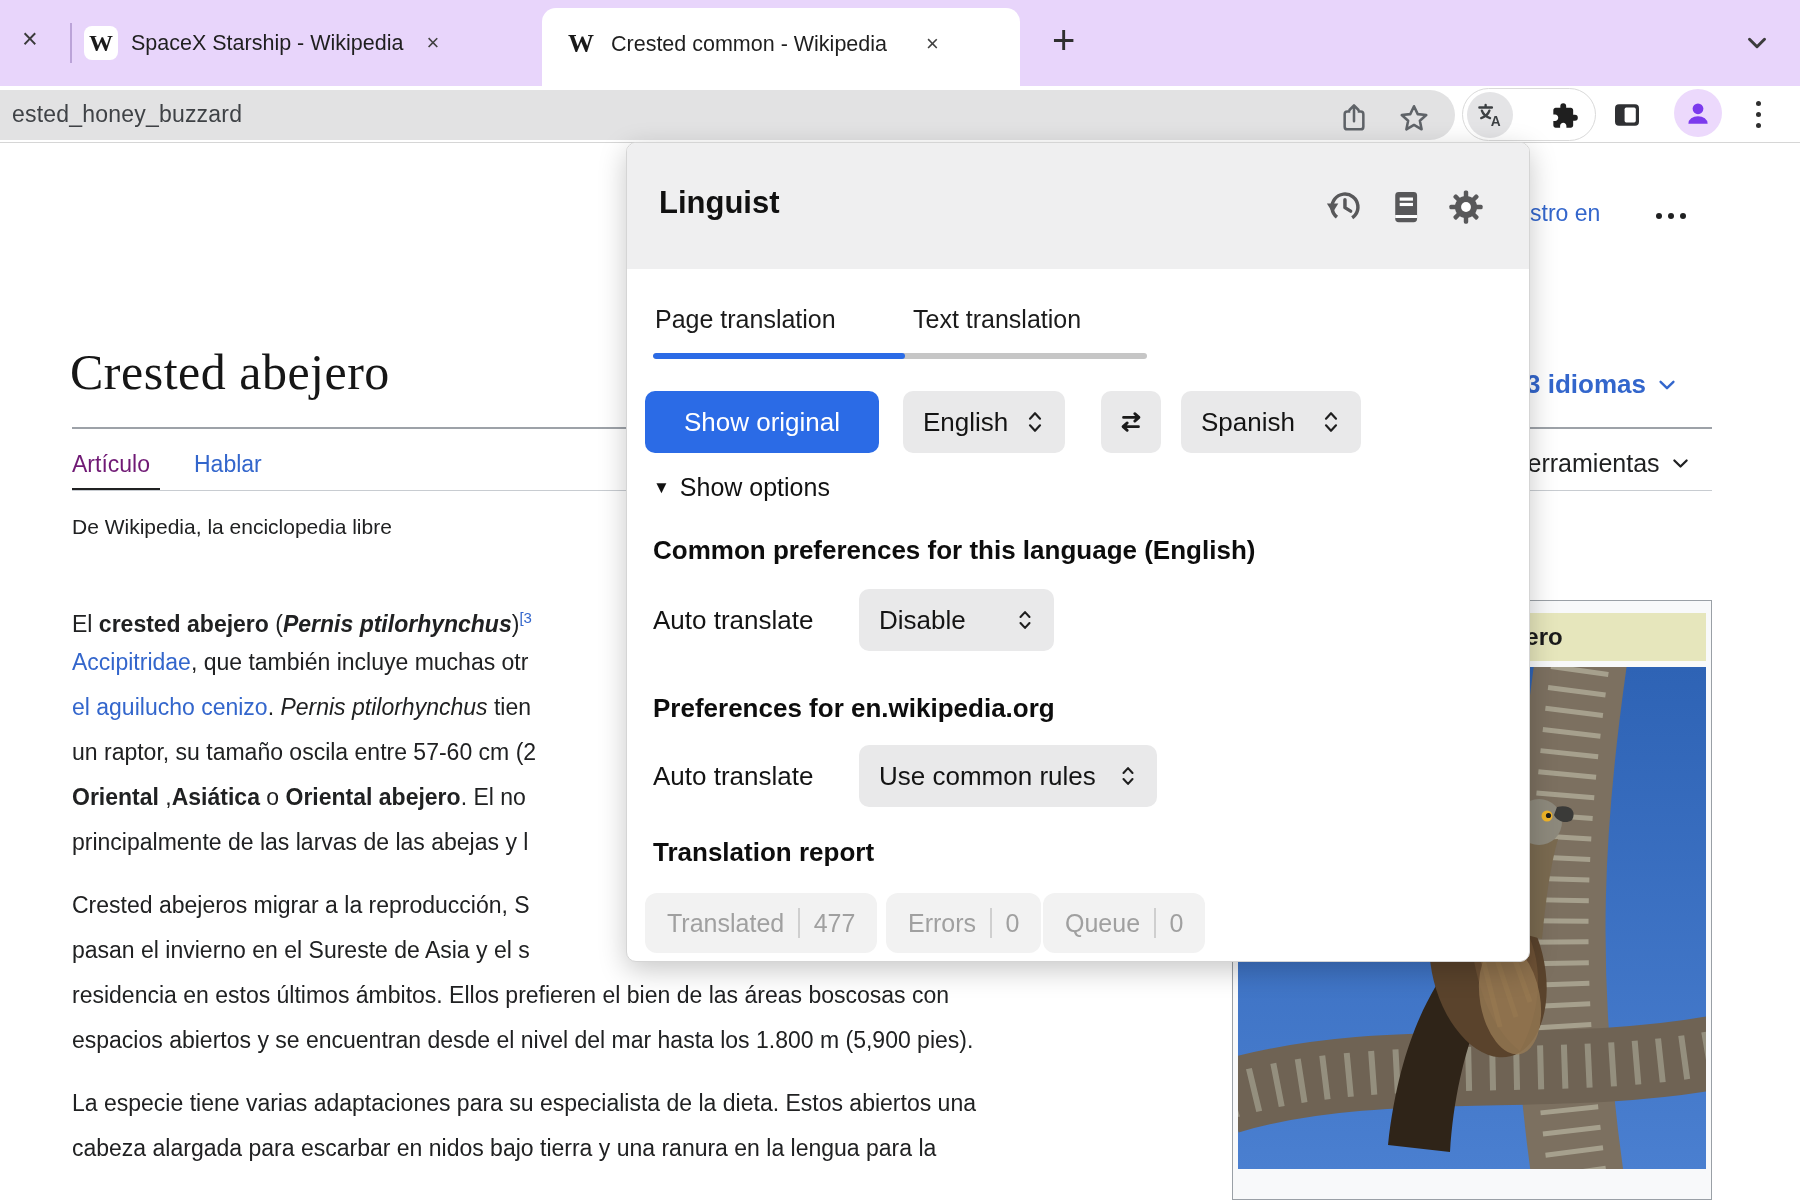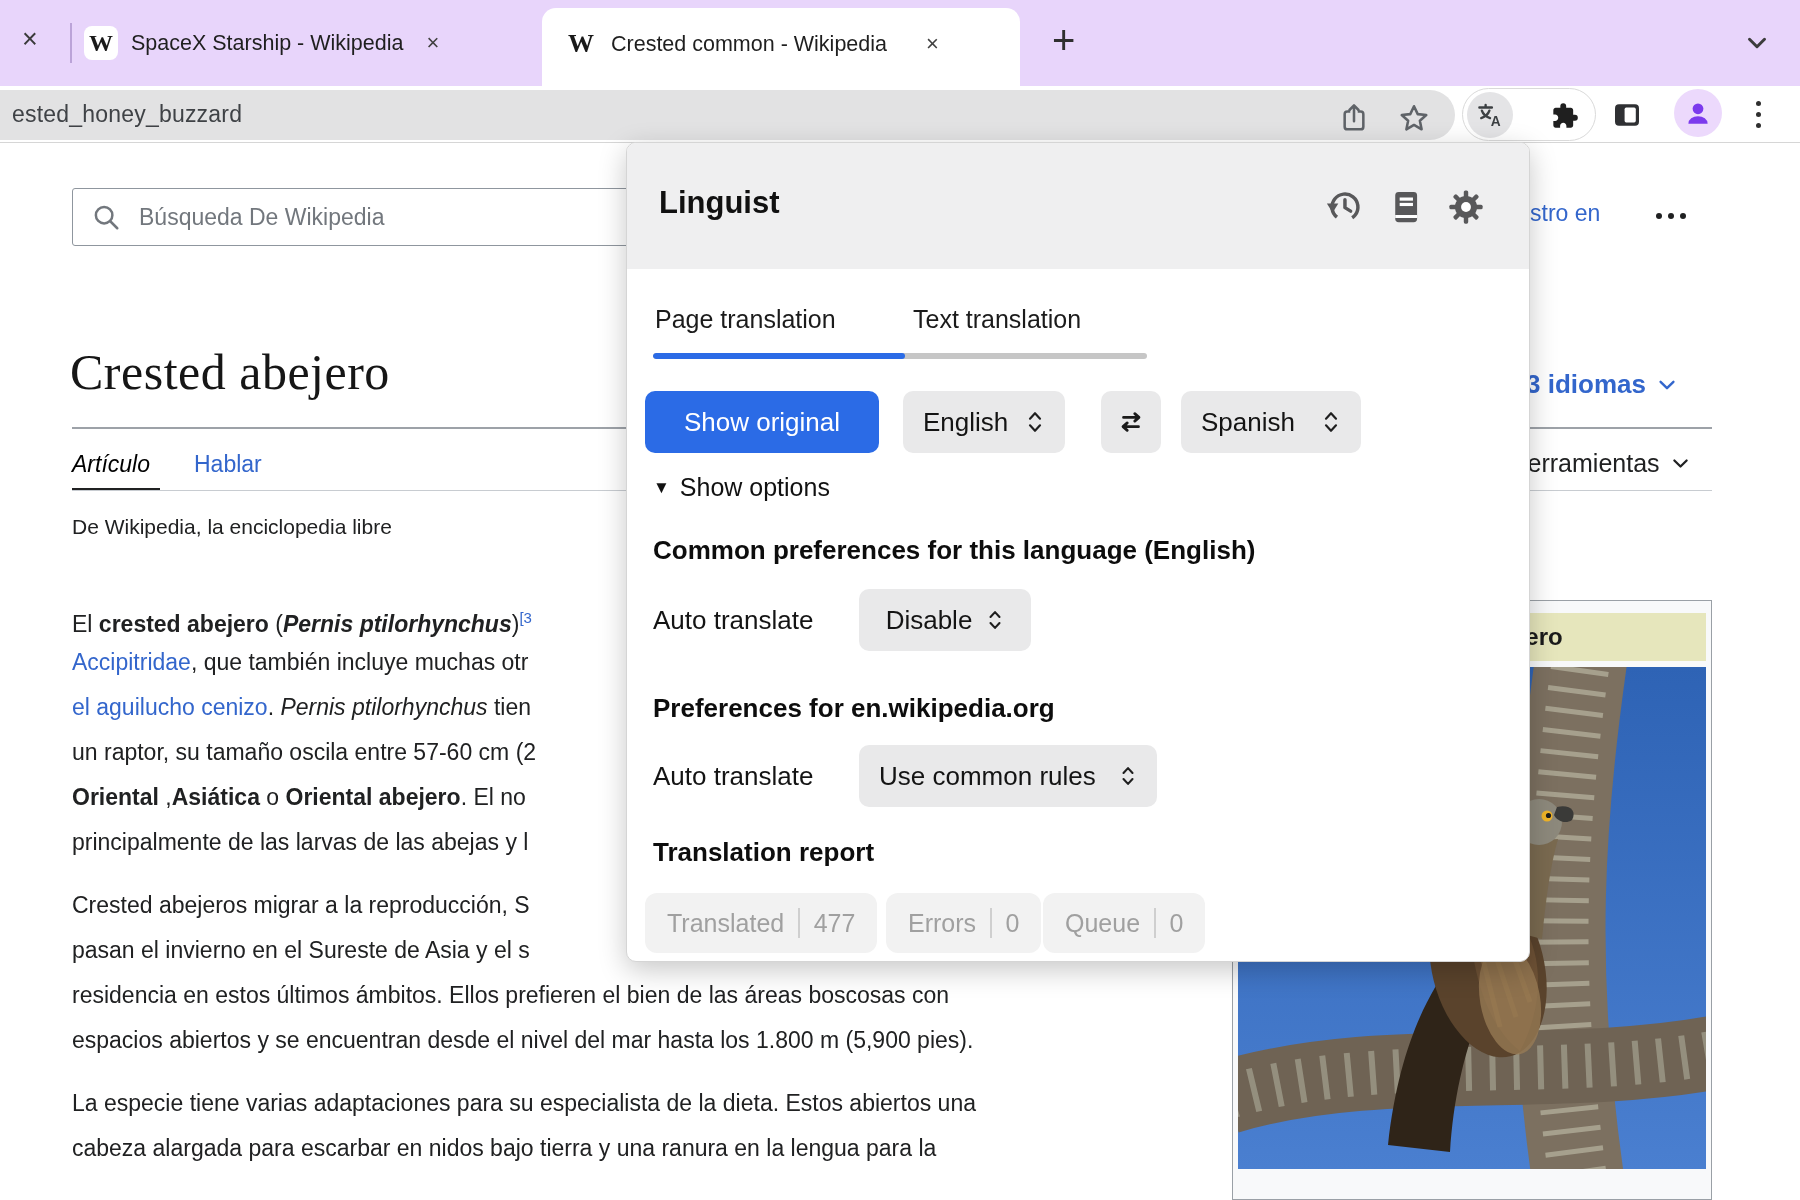--- a/index.html
+++ b/index.html
@@ -36,21 +36,21 @@
 
   
   .page{position:absolute;left:0;top:143px;width:1800px;height:1057px;background:#fff;}
   .searchbox{position:absolute;left:72px;top:45px;width:600px;height:58px;background:#fff;border:1.5px solid #8f969e;border-radius:3px;display:flex;align-items:center;gap:18px;padding-left:18px;}
   .searchph{font-size:23px;color:#72777d;}
   .signin{position:absolute;left:1530px;top:57px;font-size:23px;color:var(--wiki-link);}
   .pagedots{position:absolute;left:1656px;top:70px;display:flex;gap:6px;}
   .pagedots i{width:6px;height:6px;border-radius:50%;background:#202122;}
   .ptitle{position:absolute;left:70px;top:200px;font-family:"Liberation Serif",serif;font-weight:400;font-size:50px;color:#161616;letter-spacing:.5px;}
   .hr1{position:absolute;left:72px;top:284px;width:1640px;height:2px;background:#9da2a8;}
-  .atab1{position:absolute;left:72px;top:308px;font-size:23px;color:#000000;font-style:italic;}
+  .atab1{position:absolute;left:72px;top:308px;font-size:23px;color:#701a75;}
   .atab2{position:absolute;left:194px;top:308px;font-size:23px;color:var(--wiki-link);}
   .atabmark{position:absolute;left:72px;top:345px;width:88px;height:3px;background:#202122;}
   .hr2{position:absolute;left:72px;top:347px;width:1640px;height:1px;background:#c8ccd1;}
   .tagline{position:absolute;left:72px;top:372px;font-size:21px;color:#202122;}
   #article-body{position:absolute;left:72px;top:452px;width:1130px;}
   .para{margin-bottom:18px;}
   .aline{height:45px;line-height:45px;font-size:23px;color:#202122;white-space:nowrap;}
   .seg-b{font-weight:bold;}
   .seg-i{font-style:italic;}
   .seg-bi{font-weight:bold;font-style:italic;}
@@ -148,27 +148,20 @@
 
     <span class="vdots">
         <i></i>
         <i></i>
         <i></i>
       </span>
   </div>
 
   <div class="page">
 
-    <div class="searchbox">
-      <svg width="30" height="30" viewBox="0 0 24 24">
-        <circle cx="10.5" cy="10.5" r="6.6" fill="none" stroke="#72777d" stroke-width="2"></circle>
-        <line x1="15.6" y1="15.6" x2="21" y2="21" stroke="#72777d" stroke-width="2" stroke-linecap="round"></line>
-      </svg>
-      <span class="searchph">Búsqueda De Wikipedia</span>
-    </div>
 
     <span class="signin">stro en</span>
     <span class="pagedots">
         <i></i>
         <i></i>
         <i></i>
       </span>
 
     <h1 class="ptitle">Crested abejero</h1>
     <div class="hr1"></div>
@@ -315,21 +308,21 @@
     </div>
 
     <div class="showopt">
       <span class="tri">▼</span>
       <span>Show options</span>
     </div>
 
     <div class="phead" style="top:392px;">Common preferences for this language (English)</div>
 
     <div class="plabel" style="top:446px;">Auto translate</div>
-    <div class="pselect" style="left:232px;top:446px;width:172px;justify-content:center;">
+    <div class="pselect" style="left:232px;top:446px;width:195px;">
       <span>Disable</span>
       <svg width="18" height="24" viewBox="0 0 24 30">
         <polyline points="6,11 12,4.5 18,11" fill="none" stroke="#1f1f1f" stroke-width="2.8" stroke-linecap="round" stroke-linejoin="round"></polyline>
         <polyline points="6,19 12,25.5 18,19" fill="none" stroke="#1f1f1f" stroke-width="2.8" stroke-linecap="round" stroke-linejoin="round"></polyline>
       </svg>
     </div>
 
     <div class="phead" style="top:550px;">Preferences for en.wikipedia.org</div>
 
     <div class="plabel" style="top:602px;">Auto translate</div>

